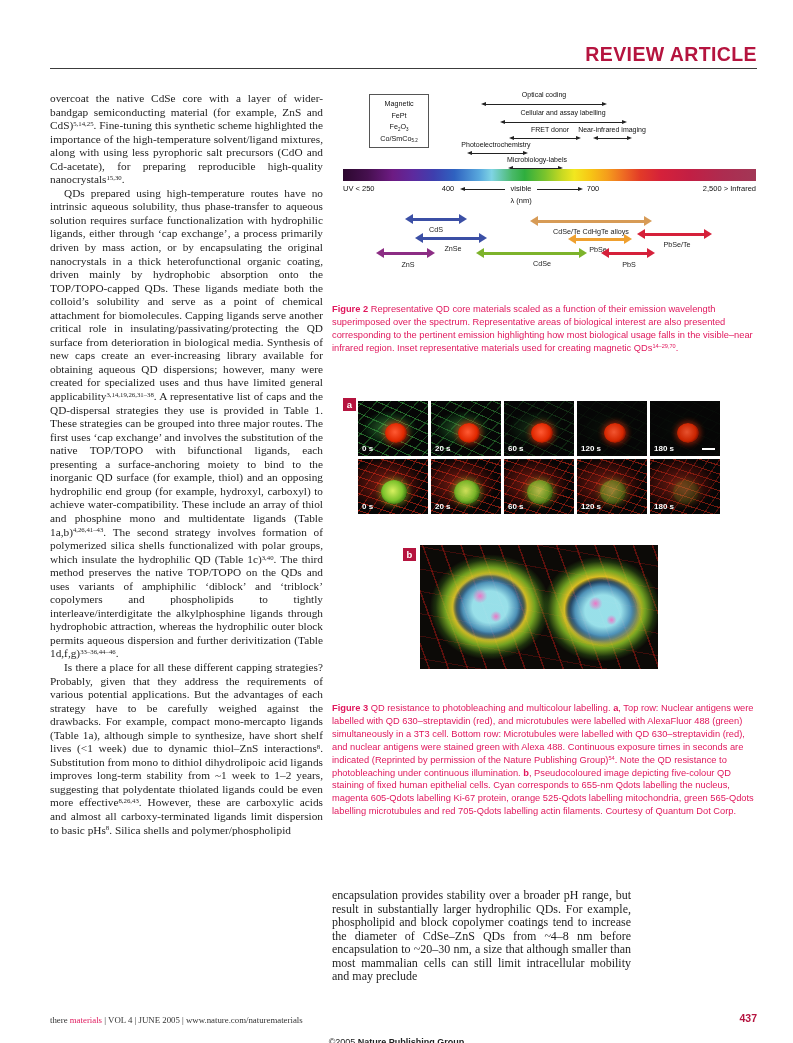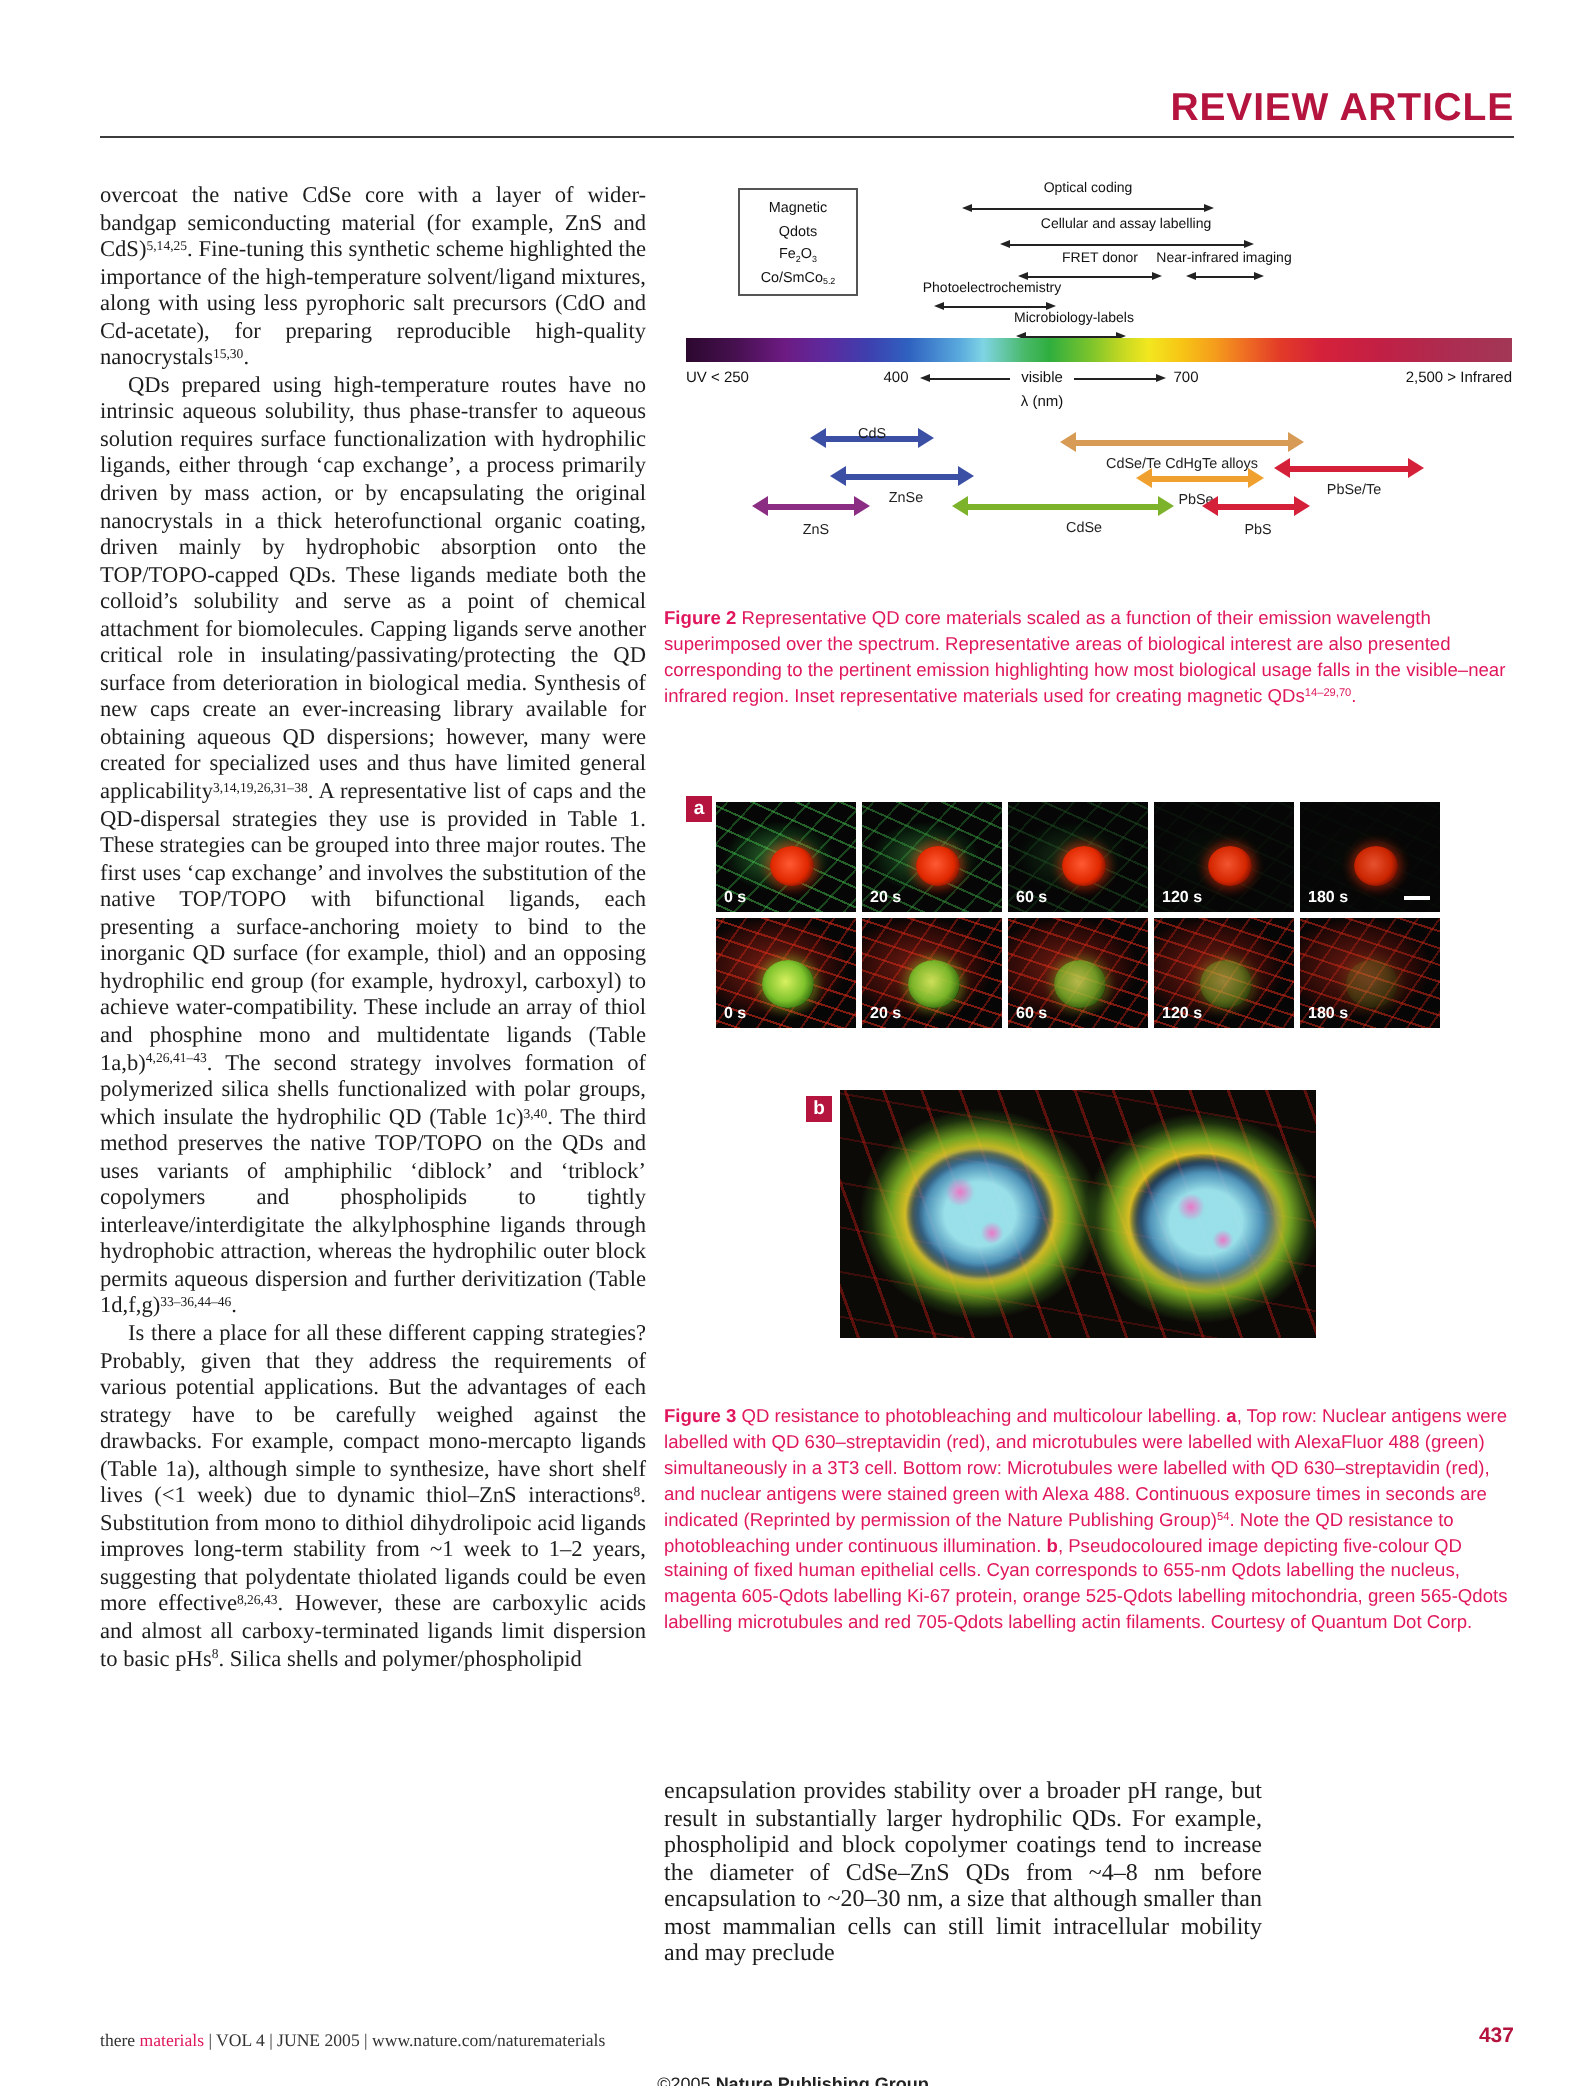--- a/index.html
+++ b/index.html
@@ -104,21 +104,21 @@
 
   <div class="col-left">
     <p><span>overcoat the native CdSe core with a layer of wider-bandgap semiconducting material (for example, ZnS and CdS)</span><span class="sup">5,14,25</span><span>. Fine-tuning this synthetic scheme highlighted the importance of the high-temperature solvent/ligand mixtures, along with using less pyrophoric salt precursors (CdO and Cd-acetate), for preparing reproducible high-quality nanocrystals</span><span class="sup">15,30</span><span>.</span></p>
     <p class="ind"><span>QDs prepared using high-temperature routes have no intrinsic aqueous solubility, thus phase-transfer to aqueous solution requires surface functionalization with hydrophilic ligands, either through ‘cap exchange’, a process primarily driven by mass action, or by encapsulating the original nanocrystals in a thick heterofunctional organic coating, driven mainly by hydrophobic absorption onto the TOP/TOPO-capped QDs. These ligands mediate both the colloid’s solubility and serve as a point of chemical attachment for biomolecules. Capping ligands serve another critical role in insulating/passivating/protecting the QD surface from deterioration in biological media. Synthesis of new caps create an ever-increasing library available for obtaining aqueous QD dispersions; however, many were created for specialized uses and thus have limited general applicability</span><span class="sup">3,14,19,26,31–38</span><span>. A representative list of caps and the QD-dispersal strategies they use is provided in Table 1. These strategies can be grouped into three major routes. The first uses ‘cap exchange’ and involves the substitution of the native TOP/TOPO with bifunctional ligands, each presenting a surface-anchoring moiety to bind to the inorganic QD surface (for example, thiol) and an opposing hydrophilic end group (for example, hydroxyl, carboxyl) to achieve water-compatibility. These include an array of thiol and phosphine mono and multidentate ligands (Table 1a,b)</span><span class="sup">4,26,41–43</span><span>. The second strategy involves formation of polymerized silica shells functionalized with polar groups, which insulate the hydrophilic QD (Table 1c)</span><span class="sup">3,40</span><span>. The third method preserves the native TOP/TOPO on the QDs and uses variants of amphiphilic ‘diblock’ and ‘triblock’ copolymers and phospholipids to tightly interleave/interdigitate the alkylphosphine ligands through hydrophobic attraction, whereas the hydrophilic outer block permits aqueous dispersion and further derivitization (Table 1d,f,g)</span><span class="sup">33–36,44–46</span><span>.</span></p>
     <p class="ind"><span>Is there a place for all these different capping strategies? Probably, given that they address the requirements of various potential applications. But the advantages of each strategy have to be carefully weighed against the drawbacks. For example, compact mono-mercapto ligands (Table 1a), although simple to synthesize, have short shelf lives (&lt;1 week) due to dynamic thiol–ZnS interactions</span><span class="sup">8</span><span>. Substitution from mono to dithiol dihydrolipoic acid ligands improves long-term stability from ~1 week to 1–2 years, suggesting that polydentate thiolated ligands could be even more effective</span><span class="sup">8,26,43</span><span>. However, these are carboxylic acids and almost all carboxy-terminated ligands limit dispersion to basic pHs</span><span class="sup">8</span><span>. Silica shells and polymer/phospholipid</span></p>
   </div>
 
   <div class="fig2">
     <div class="magbox">
       <div><span>Magnetic</span></div>
-      <div><span>Qdots</span></div>
+      <div><span>FePt</span></div>
       <div><span>Fe</span><span class="sub">2</span><span>O</span><span class="sub">3</span></div>
       <div><span>Co/SmCo</span><span class="sub">5.2</span></div>
     </div>
 
     <span class="blab" style="left:212px;top:3px">Optical coding</span>
     <div class="arr-s" style="left:149px;top:13px;width:126px">
         <i class="sh"></i>
       </div>
 
     <span class="blab" style="left:231px;top:21px">Cellular and assay labelling</span>
@@ -156,21 +156,21 @@
     <div class="arr-r" style="left:205px;top:98px;width:46px">
         <i class="sh"></i>
       </div>
     <span class="stick ctr" style="left:261px;top:96px">700</span>
     <span class="stick" style="right:2px;top:96px">2,500 &gt; Infrared</span>
     <span class="stick ctr" style="left:189px;top:108px;">λ (nm)</span>
 
     <div class="arr-f" style="left:73px;top:126px;width:62px;color:#3b4fa5">
         <i class="sh"></i>
       </div>
-    <span class="mlab" style="left:104px;top:124px">CdS</span>
+    <span class="mlab" style="left:104px;top:137px">CdS</span>
 
     <div class="arr-f" style="left:198px;top:128px;width:122px;color:#d79b56">
         <i class="sh"></i>
       </div>
     <span class="mlab" style="left:259px;top:139px">CdSe/Te CdHgTe alloys</span>
 
     <div class="arr-f" style="left:83px;top:145px;width:72px;color:#3b4fa5">
         <i class="sh"></i>
       </div>
     <span class="mlab" style="left:121px;top:156px">ZnSe</span>

